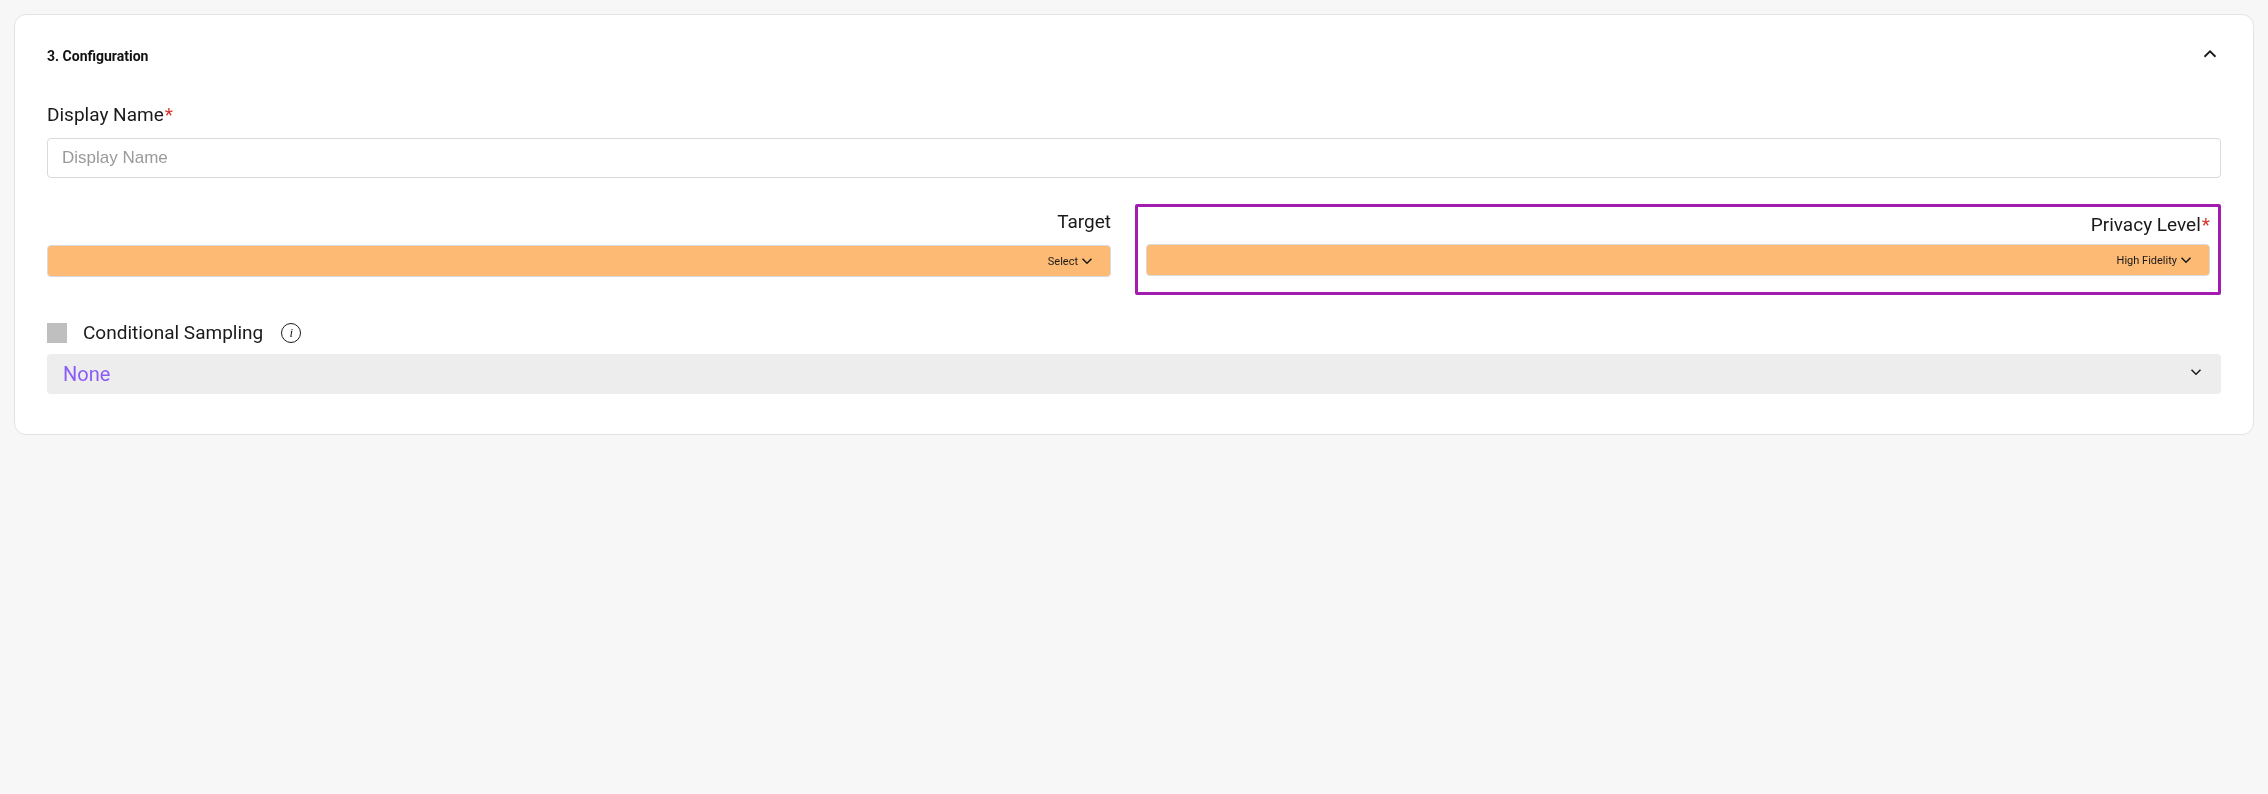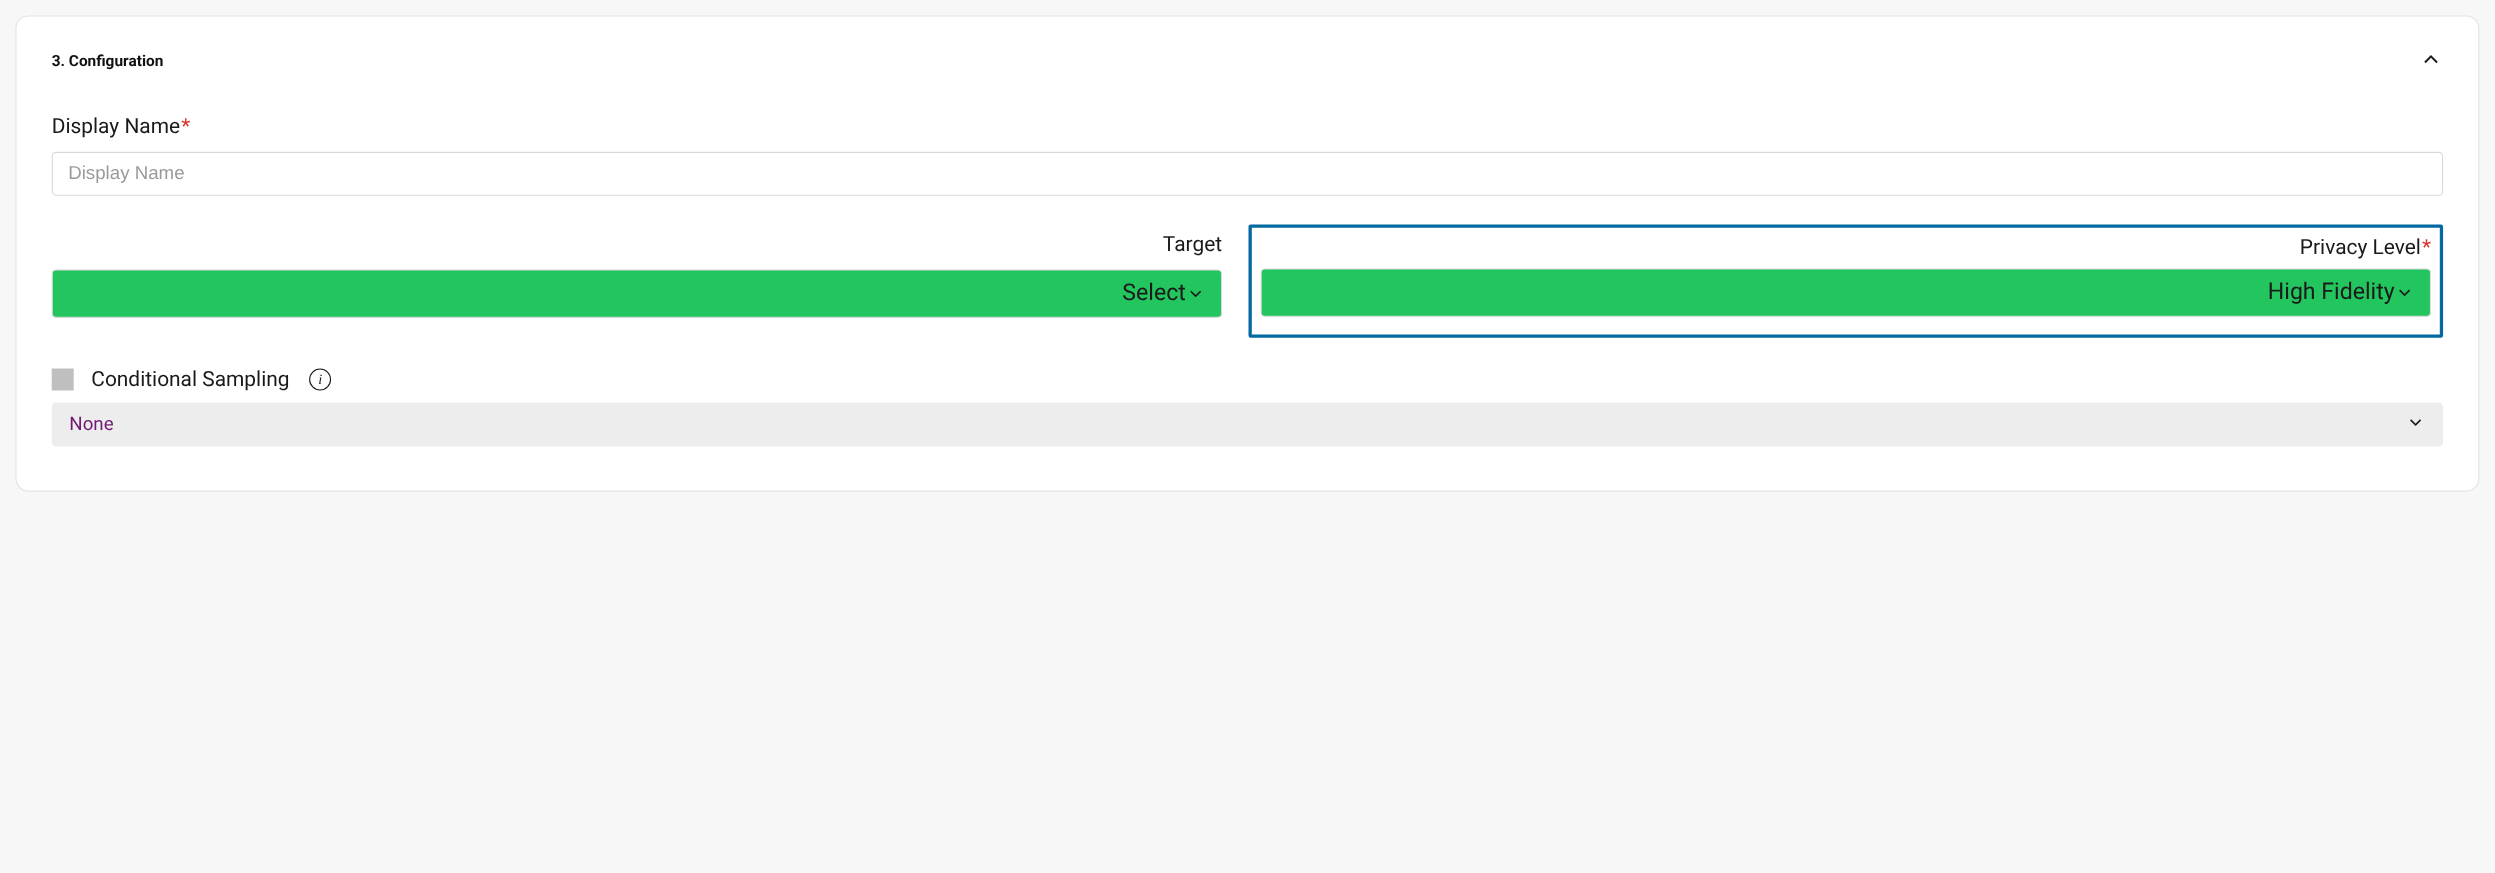--- a/index.html
+++ b/index.html
@@ -43,36 +43,36 @@
     border-radius: 4px;
     padding: 0 14px;
     font-size: 17px;
     background: #fff;
     color: #1a1a1a;
   }
   .text-input::placeholder { color: #9a9a9a; }
   .select-wrap {
     position: relative;
     width: 100%;
-    height: 44px;
+    height: 32px;
     border: 1px solid #d9d9d9;
     border-radius: 4px;
-    background: #22c55e;
+    background: #fdba74;
     display: flex;
     align-items: center;
     padding: 0 14px;
-    font-size: 21px;
+    font-size: 11px;
     cursor: pointer;
   }
   .select-text { flex: 1; color: #1a1a1a; }
   .select-caret { display: flex; align-items: center; }
   .select-caret svg { width: 18px; height: 18px; stroke: #1a1a1a; stroke-width: 2; fill: none; }
   .highlight-box {
     flex: 1;
-    border: 3px solid #0369a1;
+    border: 3px solid #a21caf;
     border-radius: 2px;
     padding: 6px 8px 16px 8px;
     display: flex;
     flex-direction: column;
   }
   .highlight-box .label { margin-bottom: 8px; font-size: 19px; }
   .checkbox-row {
     display: flex;
     align-items: center;
     margin-top: 26px;
@@ -105,22 +105,22 @@
     margin-left: 2px;
   }
   .sampling-bar {
     width: 100%;
     height: 40px;
     background: #ededed;
     border-radius: 4px;
     display: flex;
     align-items: center;
     padding: 0 16px;
-    font-size: 17px;
-    color: #701a75;
+    font-size: 20px;
+    color: #8b5cf6;
     cursor: pointer;
   }
   .sampling-bar .sampling-text { flex: 1; }
   .sampling-bar svg { width: 18px; height: 18px; stroke: #1a1a1a; stroke-width: 2; fill: none; }
   .row-two {
     display: flex;
     gap: 24px;
     align-items: stretch;
     text-align: right;
   }

